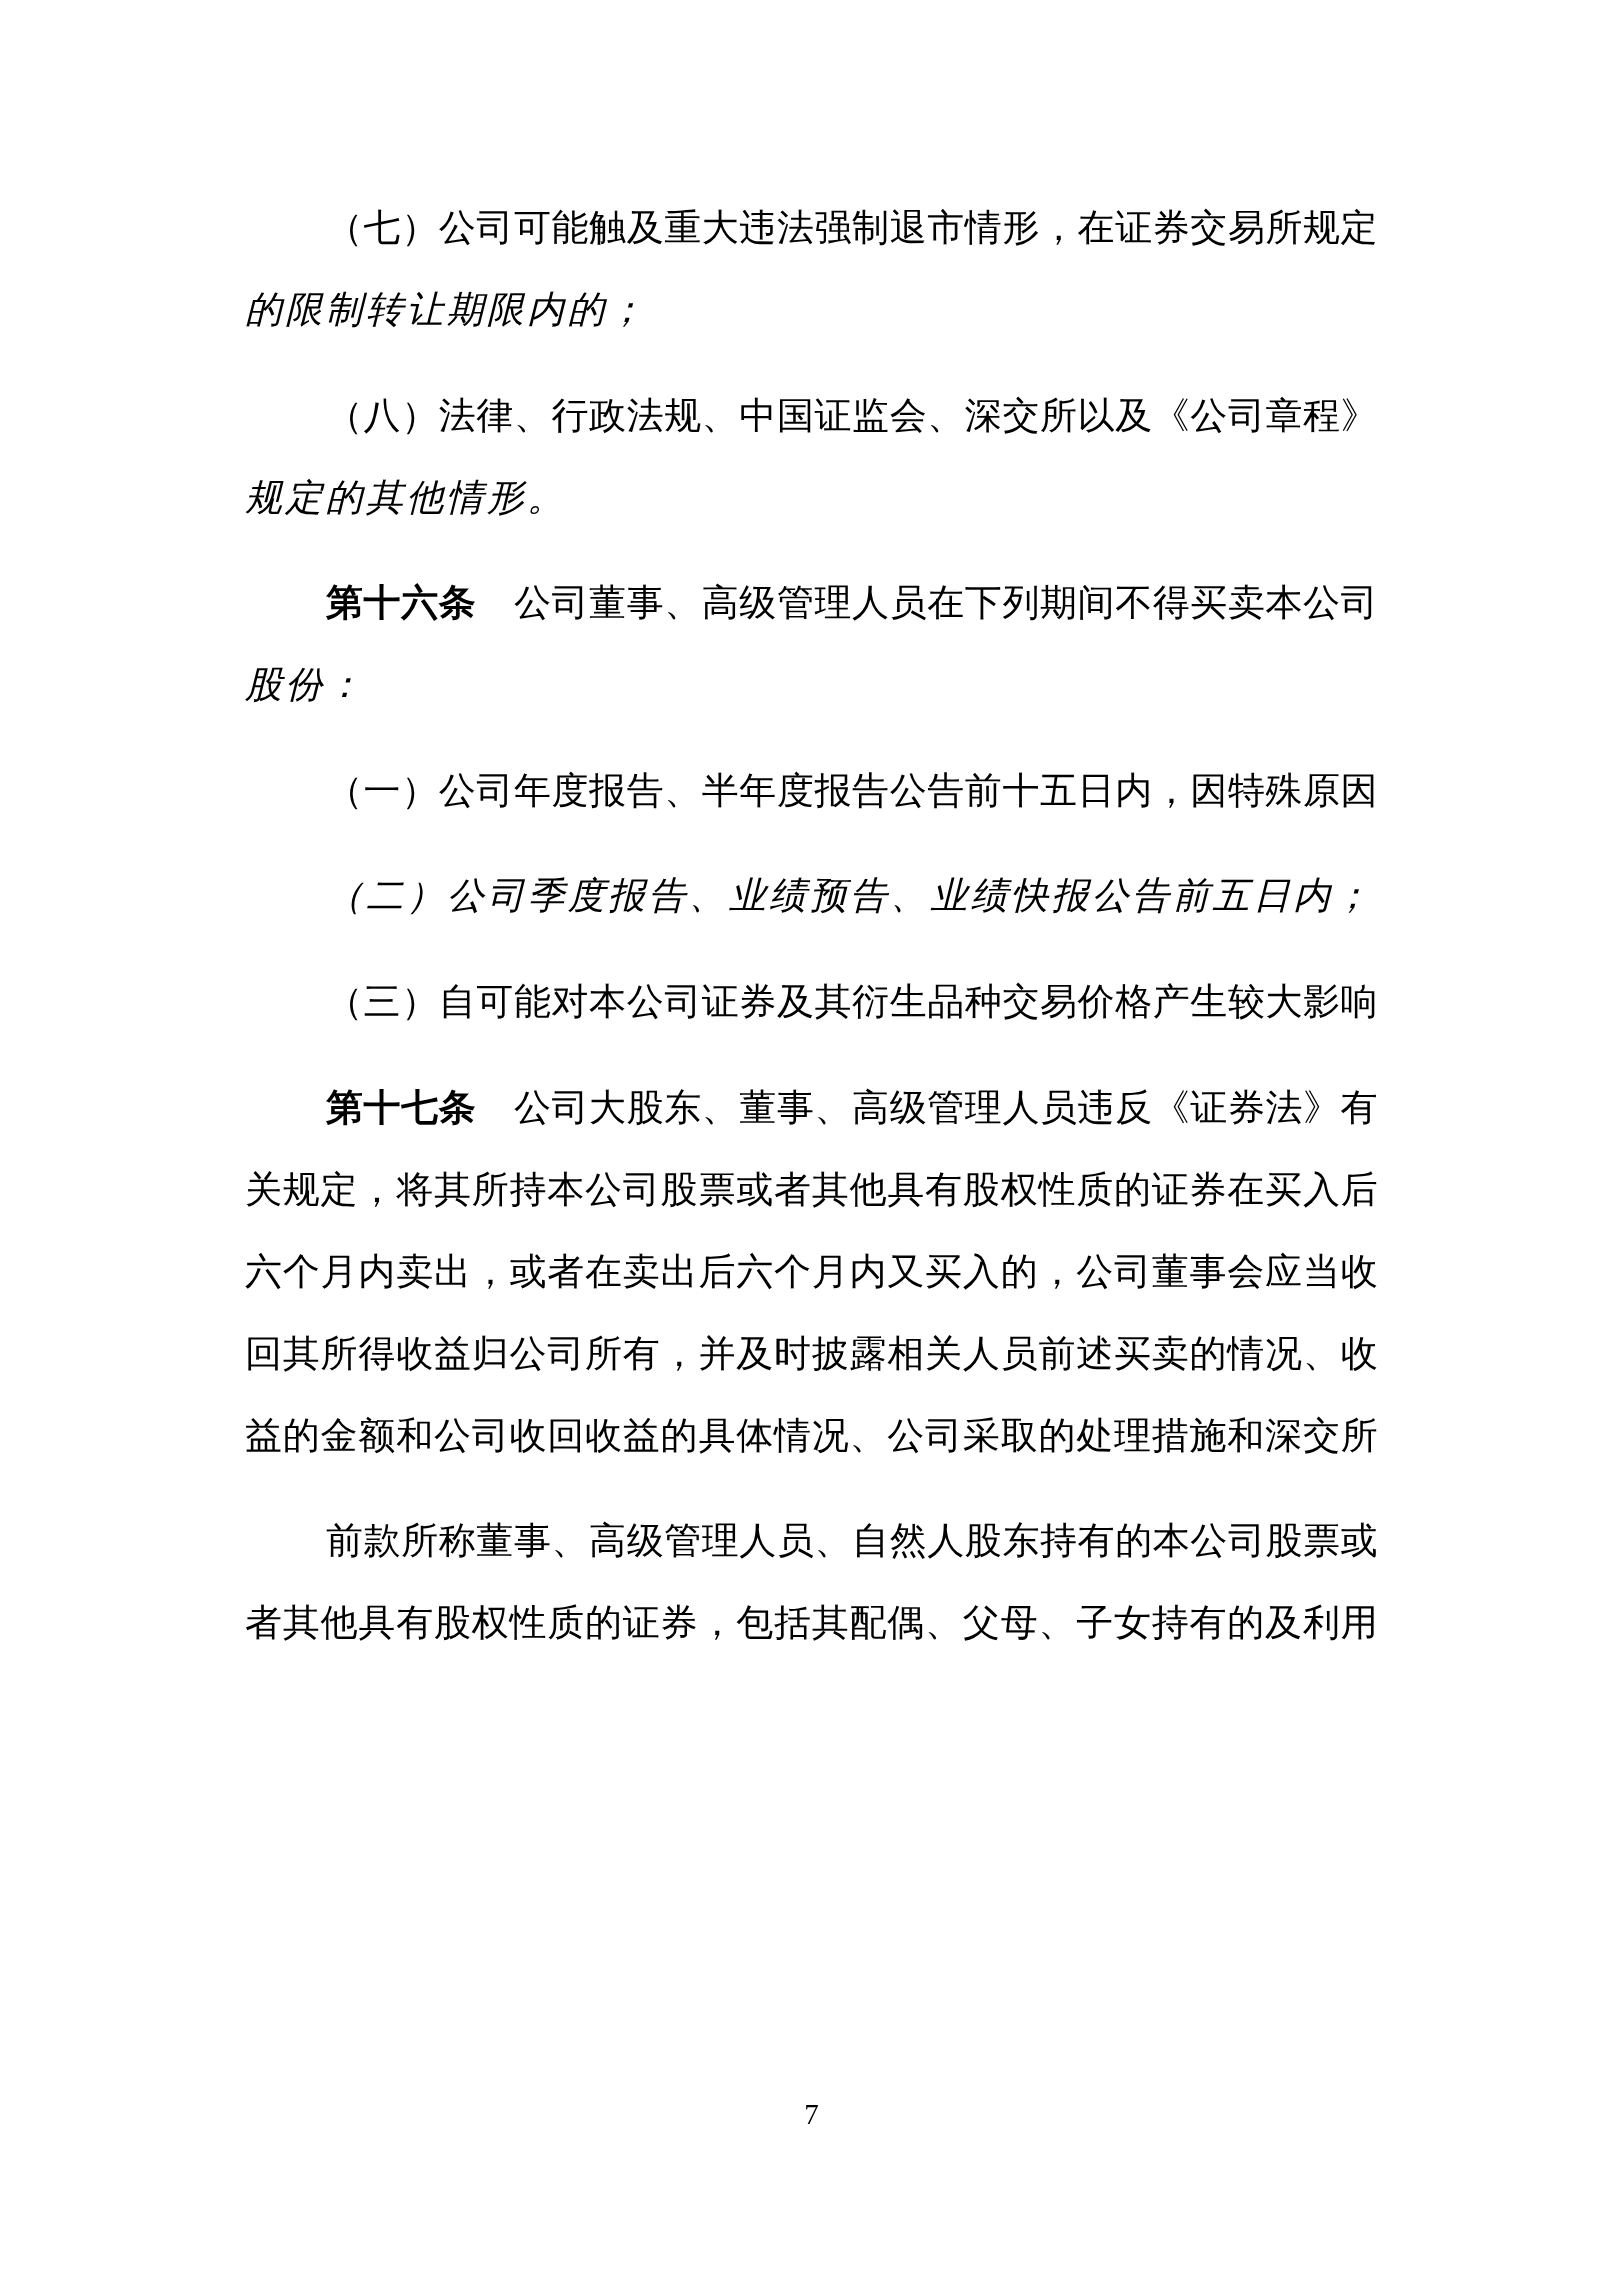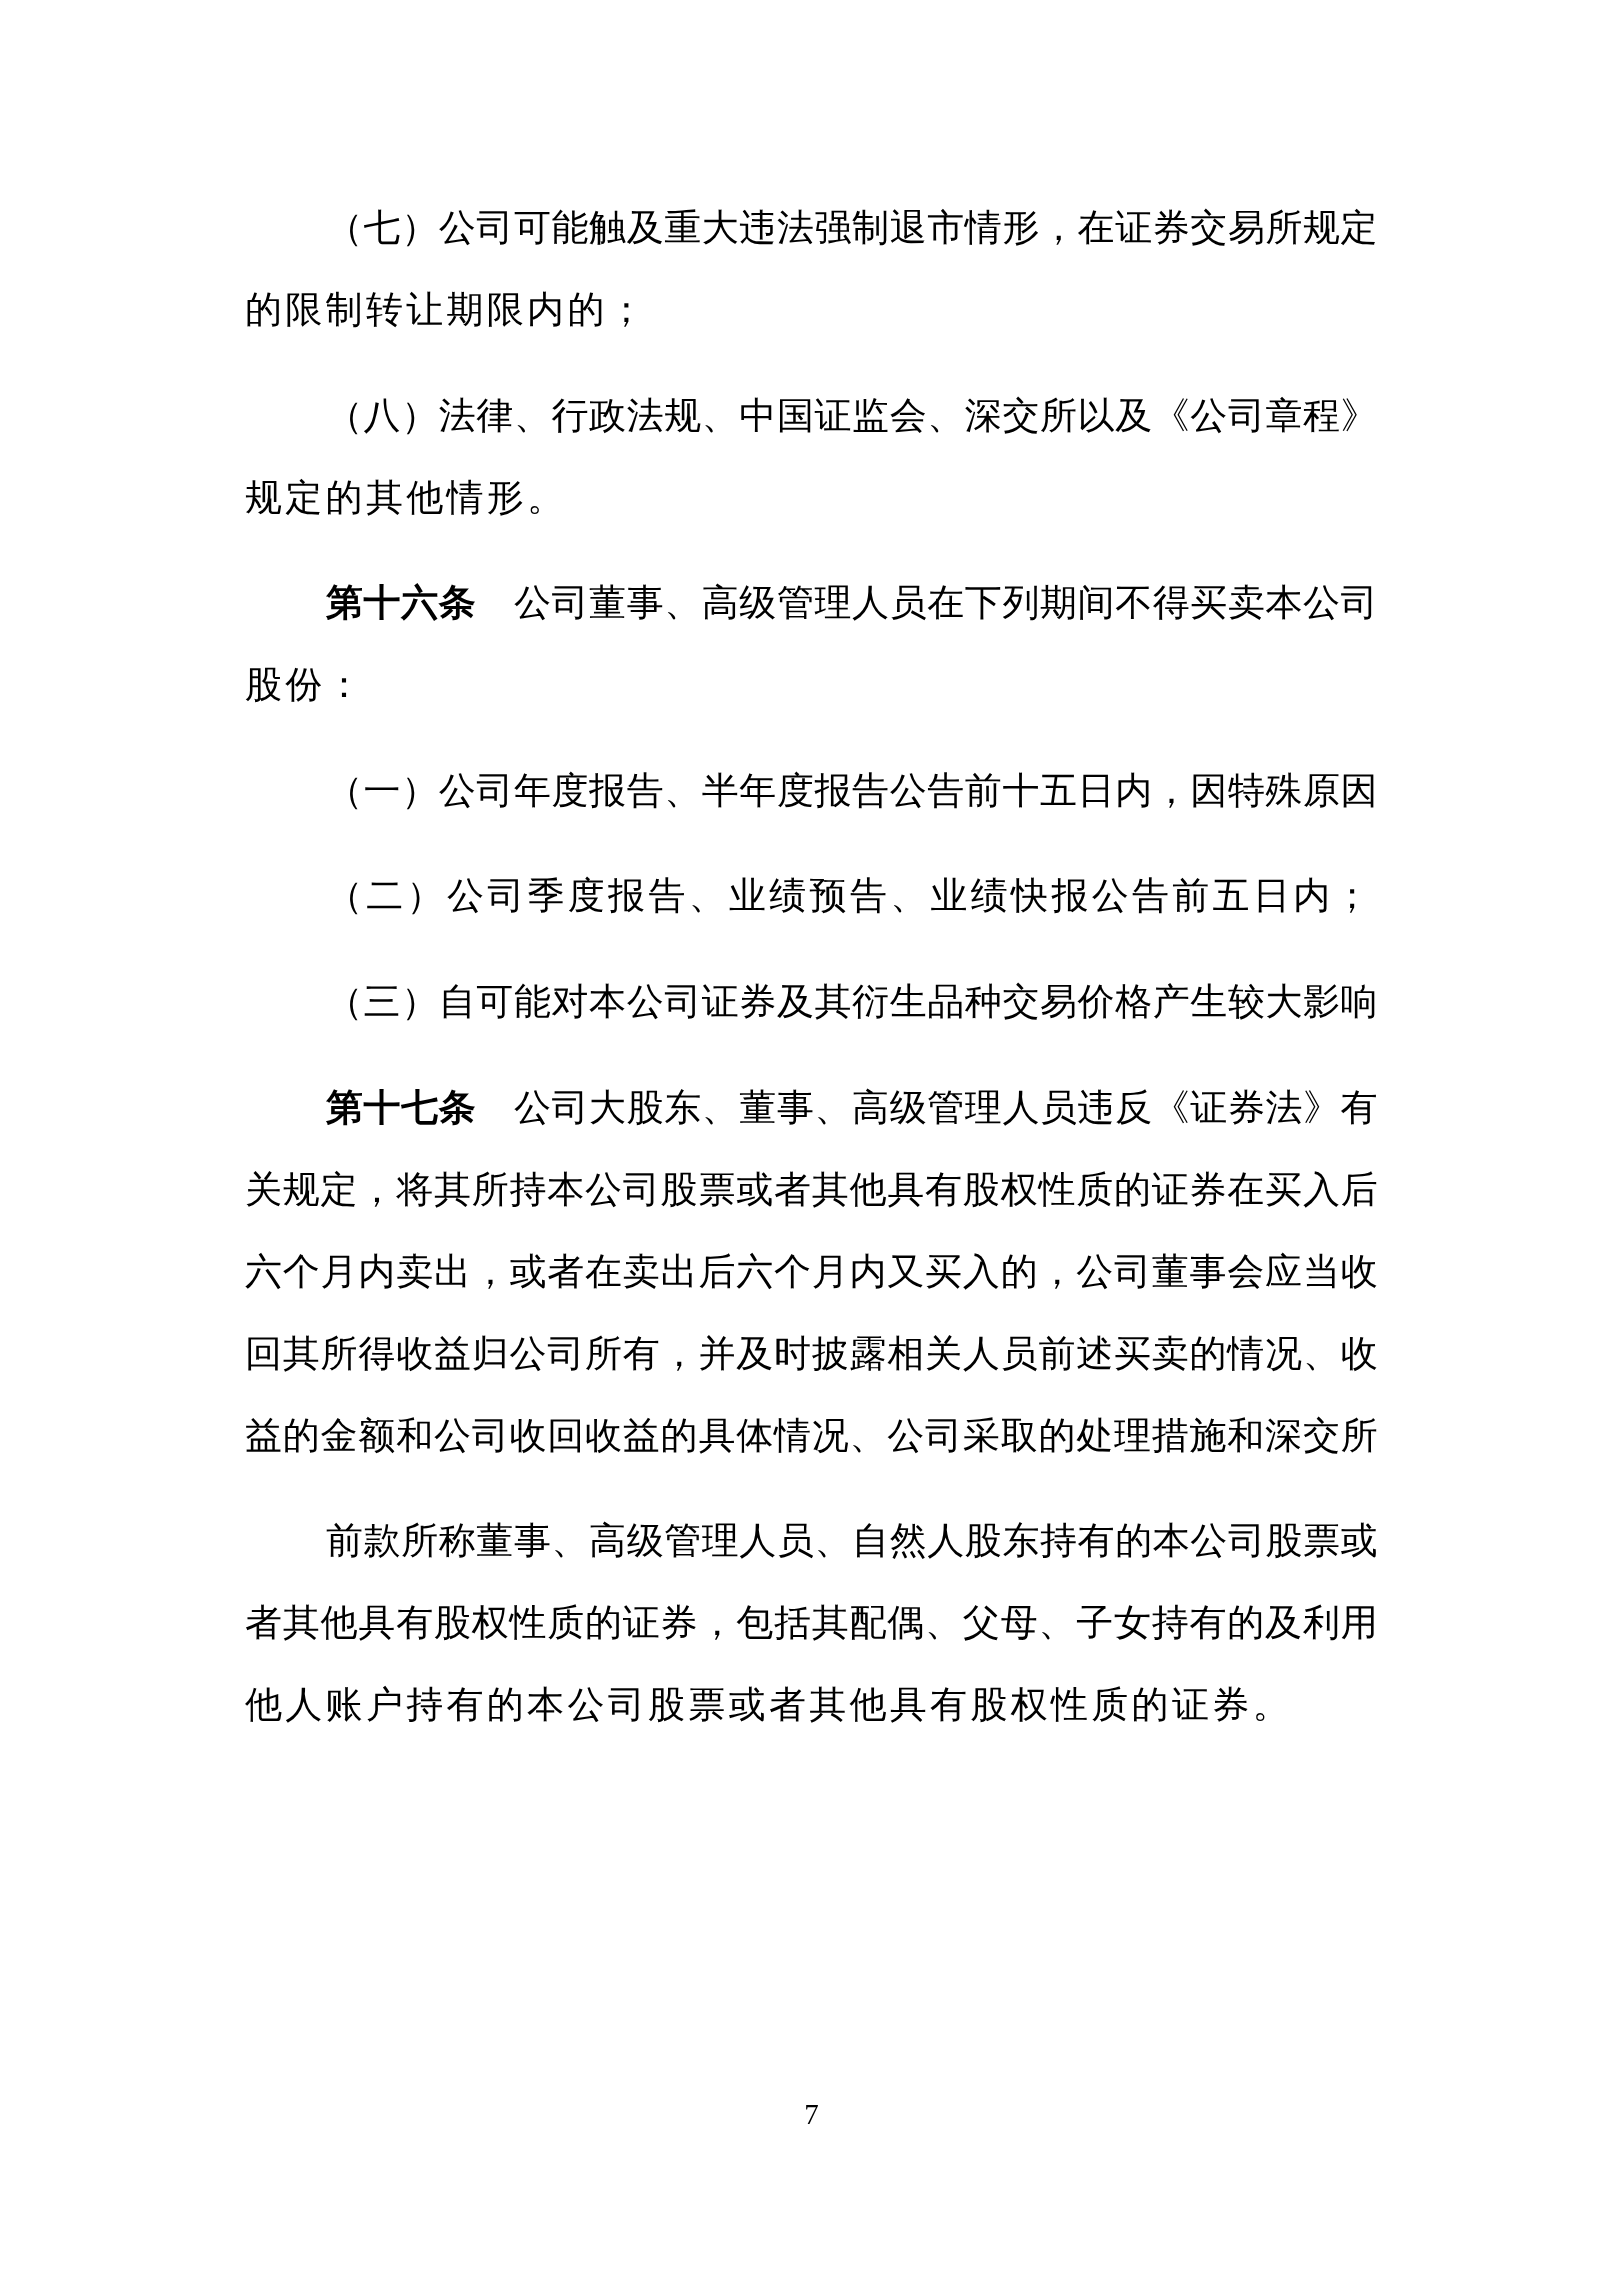--- a/index.html
+++ b/index.html
@@ -31,21 +31,21 @@
   
   .line.just {
     display: flex;
     justify-content: space-between;
     align-items: baseline;
     white-space: normal;
   }
   
   .line.indent { padding-left: 81px; }
   
-  .line.endline { letter-spacing: 3.3px; }
+  .line.endline { letter-spacing: 3.3px; font-style: italic; }
   .b { font-weight: bold; }
   .page-number {
     position: absolute;
     left: 0; top: 2097px;
     width: 100%;
     text-align: center;
     font-size: 29px;
     line-height: 34px;
     letter-spacing: 0;
   }
@@ -437,18 +437,17 @@
           <span>、</span>
           <span>子</span>
           <span>女</span>
           <span>持</span>
           <span>有</span>
           <span>的</span>
           <span>及</span>
           <span>利</span>
           <span>用</span>
         </div>
-        <div class="line endline"><span>他人账户持有的本公司股票或者其他具有股权性质的证券。</span></div>
       </div>
     </div>
   <div class="page-number">7</div>
 </div>
 
 
 </body></html>

